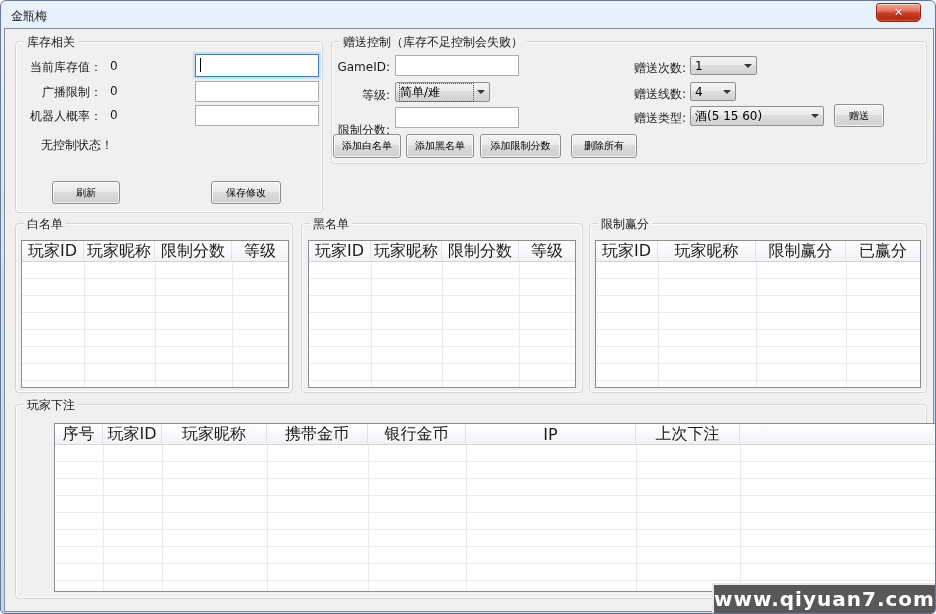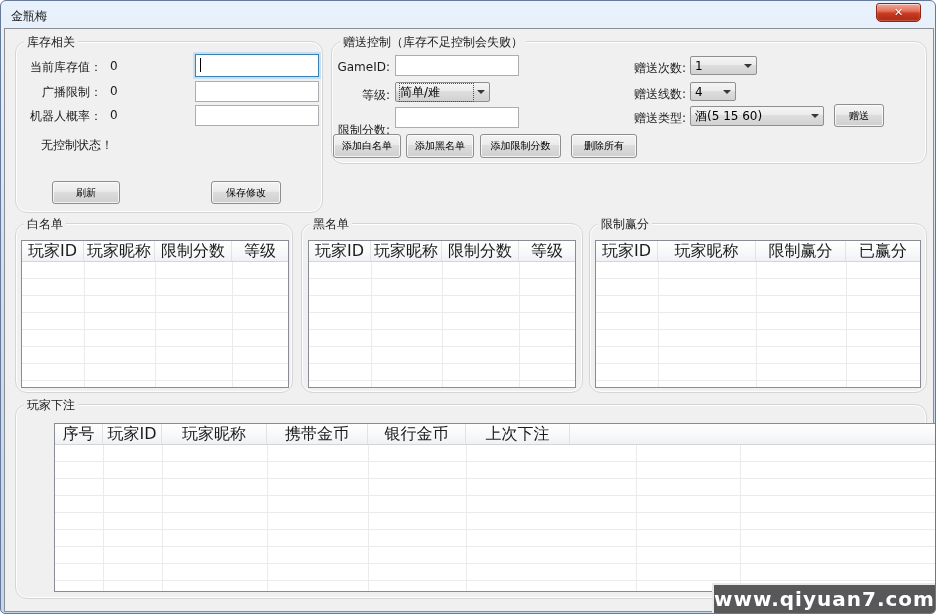--- a/index.html
+++ b/index.html
@@ -22,21 +22,21 @@
     box-shadow:inset 0 1px 0 rgba(255,255,255,.5), inset 0 0 2px rgba(255,255,255,.35);
     color:#fff; font-size:11px; font-weight:bold; text-align:center; line-height:17px;
     text-shadow:0 1px 1px rgba(60,0,0,.6); cursor:default;
   }
 
   .client {
     position:absolute; left:3px; top:27px; width:930px; height:584px;
     background:#f0f0f0; border:1px solid #8b8e93;
   }
 
-  .group { position:absolute; border:1px solid #d5d5d5; border-radius:12px;
+  .group { position:absolute; border:1px solid #d5d5d5; border-radius:4px;
            box-shadow:inset 0 0 0 1px #fdfdfd; }
   .group-title { position:absolute; top:-8px; left:8px; background:#f0f0f0;
                  padding:0 3px; font-size:12px; color:#1b1b1b; white-space:nowrap; }
 
   .lbl { position:absolute; font-size:12px; color:#1b1b1b; white-space:nowrap; }
   .lbl-right { text-align:right; }
 
   .tbox { position:absolute; background:#fff; border:1px solid #abadb3; }
   .tbox.focused { border:1px solid #3c7fb1; box-shadow:0 0 0 2px #c7e0f1; }
   .caret { position:absolute; left:4px; top:3px; width:1px; height:14px; background:#000; }
@@ -205,20 +205,21 @@
 
     <div class="group" style="left:10px; top:375px; width:912px; height:195px;">
       <span class="group-title">玩家下注</span>
       <div class="listview" style="left:6px; top:18px; width:898px; height:169px;margin-left:32px;">
         <div class="lv-header">
           <div class="hcell" style="width:48px;">序号</div>
           <div class="hcell" style="width:59px;">玩家ID</div>
           <div class="hcell" style="width:105px;">玩家昵称</div>
           <div class="hcell" style="width:101px;">携带金币</div>
           <div class="hcell" style="width:98px;">银行金币</div>
+          <div class="hcell" style="width:170px;">IP</div>
           <div class="hcell" style="width:104px;">上次下注</div>
           <div class="hcell hfill"></div>
         </div>
         <div class="lv-body">
           <div class="vline" style="left:48px;"></div>
           <div class="vline" style="left:107px;"></div>
           <div class="vline" style="left:212px;"></div>
           <div class="vline" style="left:313px;"></div>
           <div class="vline" style="left:411px;"></div>
           <div class="vline" style="left:581px;"></div>

